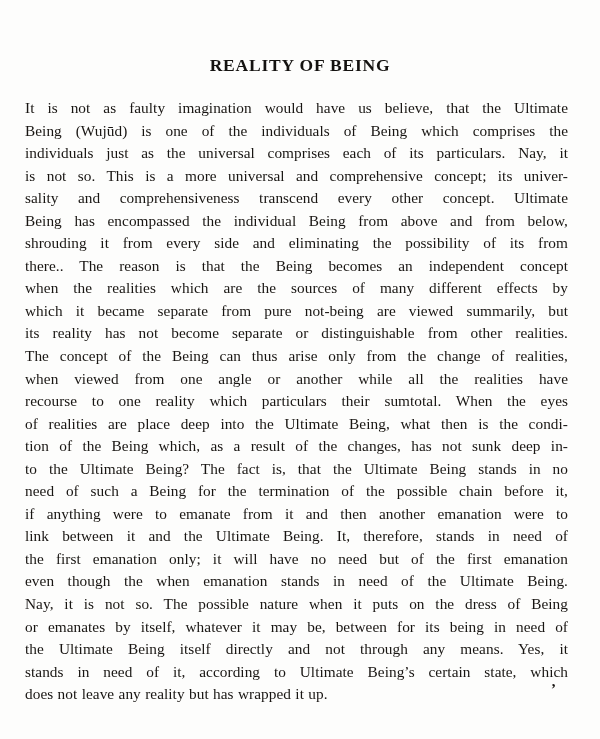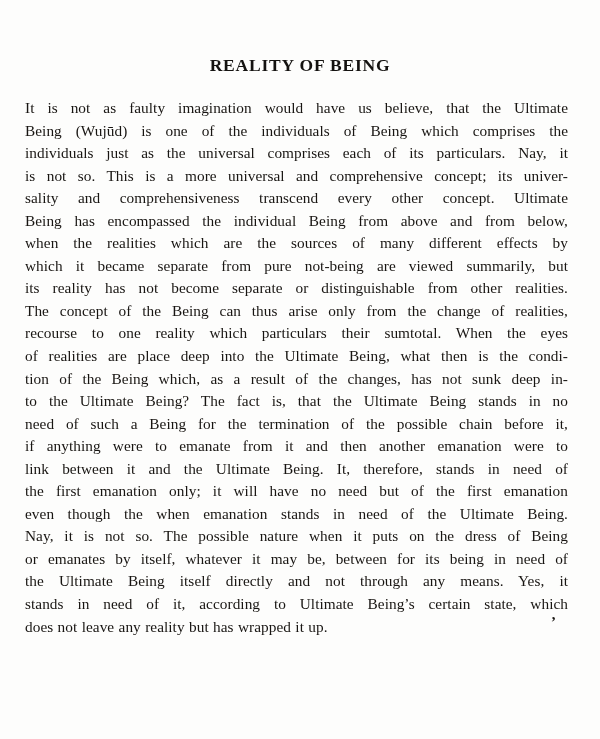--- a/index.html
+++ b/index.html
@@ -63,24 +63,27 @@
 
 <div class="page">
   <div class="title">REALITY OF BEING</div>
   <div class="body-text">
     <div class="line">It is not as faulty imagination would have us believe, that the Ultimate</div>
     <div class="line">Being (Wujūd) is one of the individuals of Being which comprises the</div>
     <div class="line">individuals just as the universal comprises each of its particulars. Nay, it</div>
     <div class="line">is not so. This is a more universal and comprehensive concept; its univer-</div>
     <div class="line">sality and comprehensiveness transcend every other concept. Ultimate</div>
     <div class="line">Being has encompassed the individual Being from above and from below,</div>
+    <div class="line">shrouding it from every side and eliminating the possibility of its from</div>
+    <div class="line">there.. The reason is that the Being becomes an independent concept</div>
     <div class="line">when the realities which are the sources of many different effects by</div>
     <div class="line">which it became separate from pure not-being are viewed summarily, but</div>
     <div class="line">its reality has not become separate or distinguishable from other realities.</div>
     <div class="line">The concept of the Being can thus arise only from the change of realities,</div>
+    <div class="line">when viewed from one angle or another while all the realities have</div>
     <div class="line">recourse to one reality which particulars their sumtotal. When the eyes</div>
     <div class="line">of realities are place deep into the Ultimate Being, what then is the condi-</div>
     <div class="line">tion of the Being which, as a result of the changes, has not sunk deep in-</div>
     <div class="line">to the Ultimate Being? The fact is, that the Ultimate Being stands in no</div>
     <div class="line">need of such a Being for the termination of the possible chain before it,</div>
     <div class="line">if anything were to emanate from it and then another emanation were to</div>
     <div class="line">link between it and the Ultimate Being. It, therefore, stands in need of</div>
     <div class="line">the first emanation only; it will have no need but of the first emanation</div>
     <div class="line">even though the when emanation stands in need of the Ultimate Being.</div>
     <div class="line">Nay, it is not so. The possible nature when it puts on the dress of Being</div>

